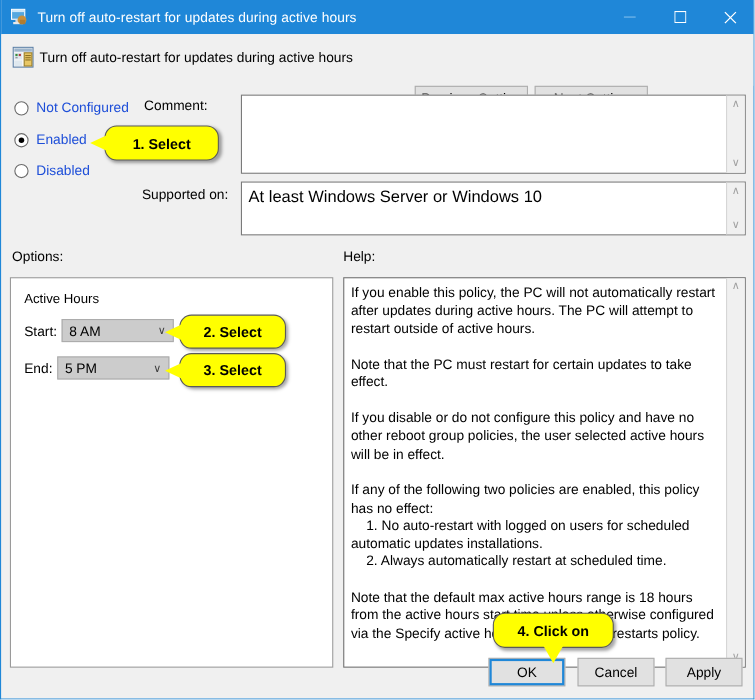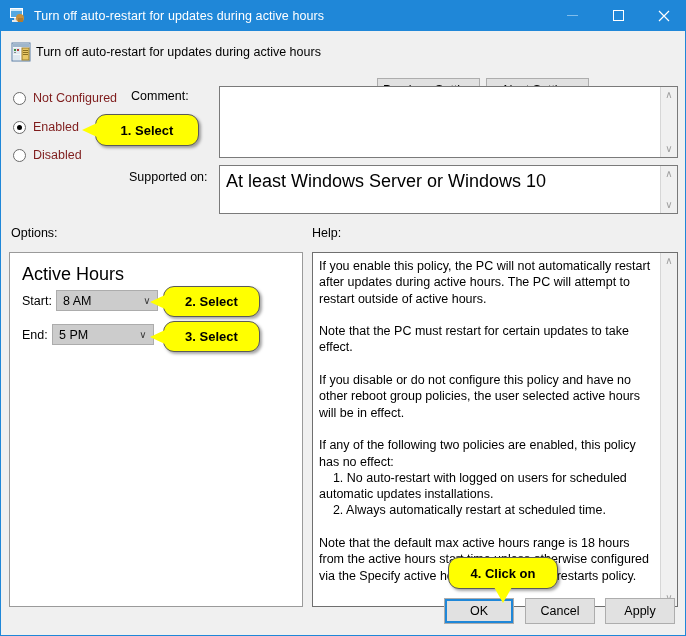--- a/index.html
+++ b/index.html
@@ -99,21 +99,21 @@
     position: absolute;
     font-size: 12.5px;
     color: #000000;
     white-space: nowrap;
   }
   .radio-row {
     position: absolute;
     display: flex;
     align-items: center;
     font-size: 12.5px;
-    color: #7f1d1d;
+    color: #1d4ed8;
     white-space: nowrap;
   }
   .radio {
     width: 13px; height: 13px;
     border-radius: 50%;
     border: 1px solid #6b6b6b;
     background: #ffffff;
     box-sizing: border-box;
     margin-right: 7px;
     position: relative;
@@ -132,21 +132,21 @@
   .textbox {
     position: absolute;
     background: #ffffff;
     border: 1px solid #7a7a7a;
     box-sizing: border-box;
     display: flex;
   }
   .textbox .tb-content {
     flex: 1 1 auto;
     padding: 5px 6px;
-    font-size: 18px;
+    font-size: 15px;
     color: #000000;
     overflow: hidden;
   }
   .vscroll {
     flex: none;
     width: 17px;
     background: #f0f0f0;
     border-left: 1px solid #d6d6d6;
     display: flex;
     flex-direction: column;
@@ -189,21 +189,21 @@
     font-size: 12.5px;
     line-height: 16.3px;
     color: #000000;
     overflow: hidden;
     white-space: pre-wrap;
   }
 
   .group-title {
     position: absolute;
     left: 12px; top: 11px;
-    font-size: 18px;
+    font-size: 12px;
     color: #000000;
   }
   .field-label {
     position: absolute;
     font-size: 12.5px;
     color: #000000;
   }
   .combo {
     position: absolute;
     height: 21px;

